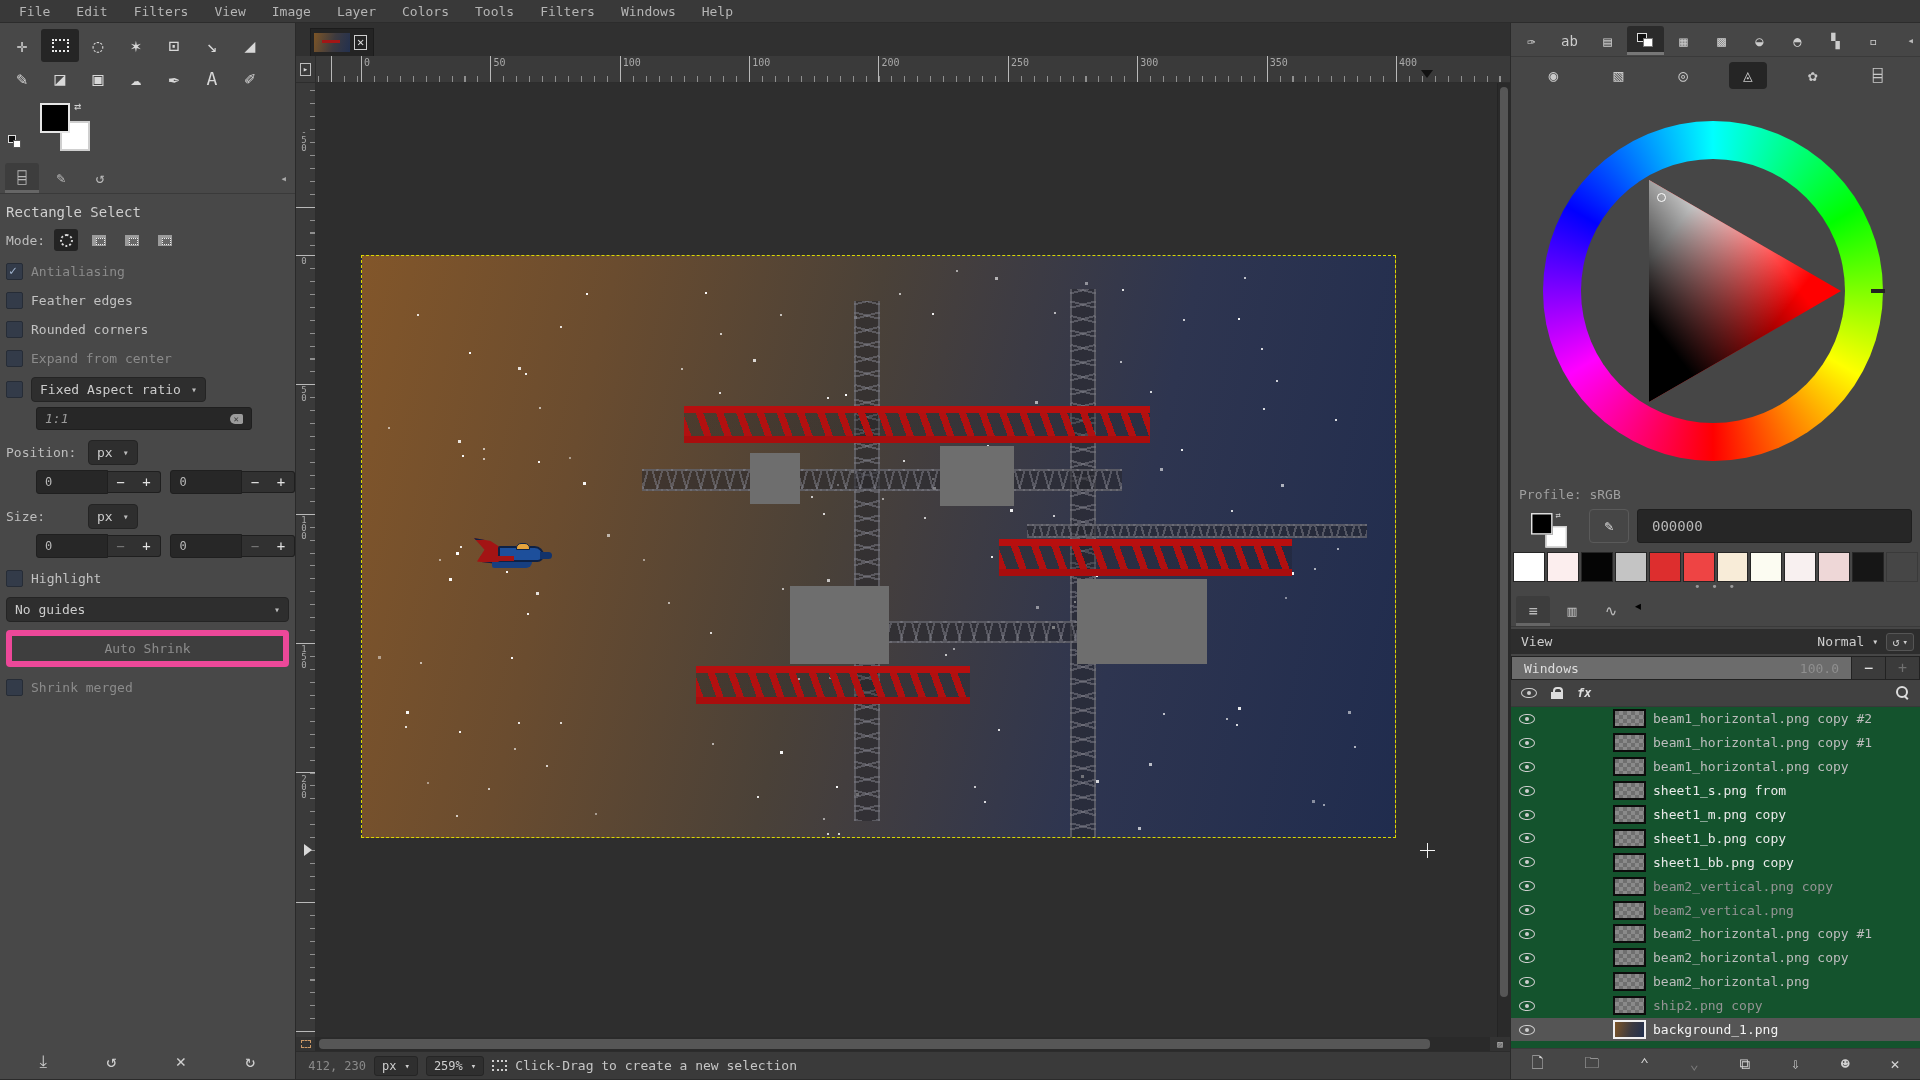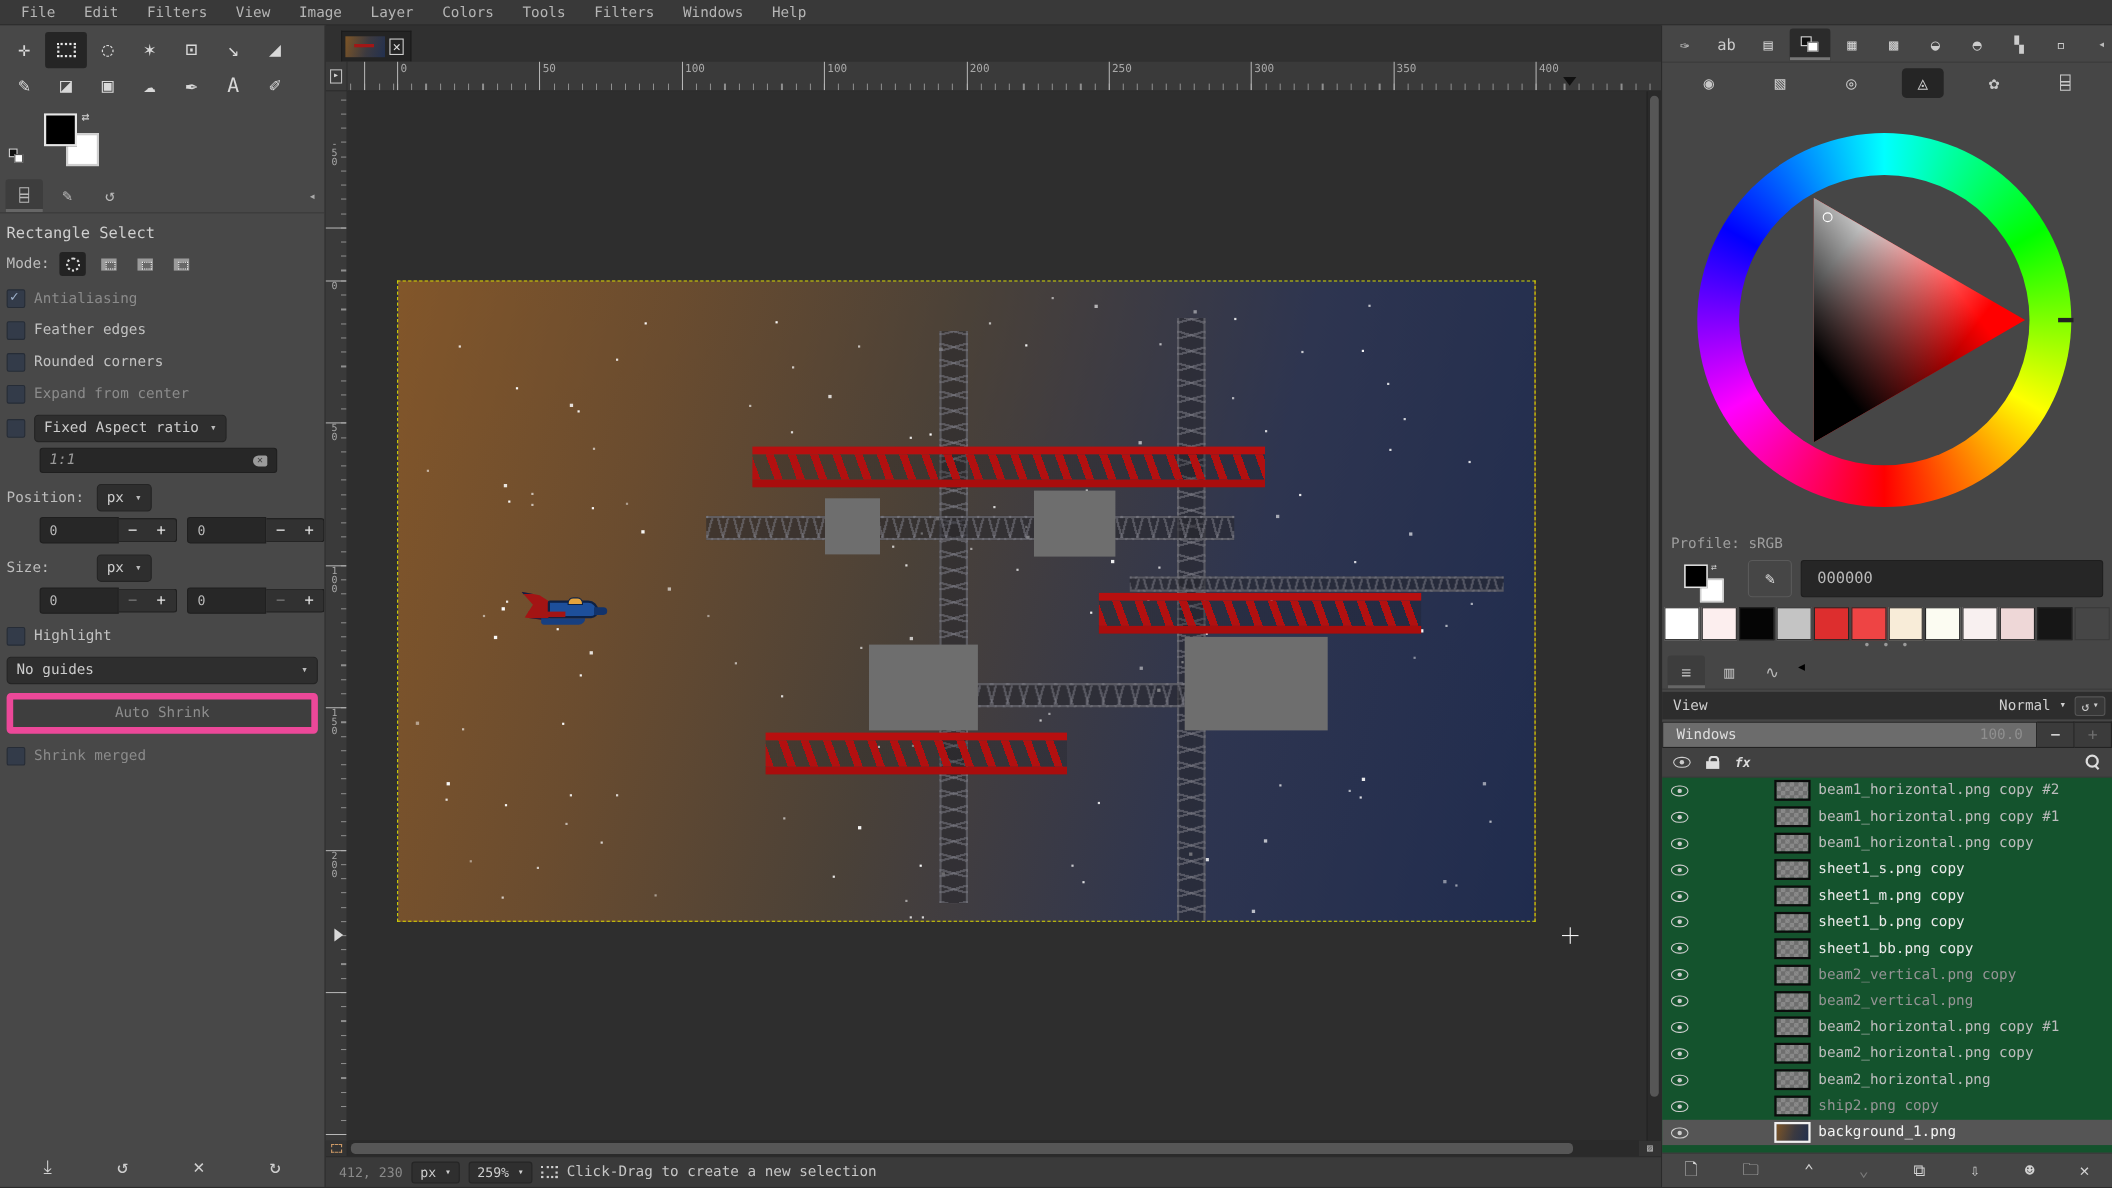--- a/index.html
+++ b/index.html
@@ -779,21 +779,21 @@
         <div class="layer-row">
           <span class="eye"></span>
           <span class="gap"></span>
           <span class="layer-thumb"></span>
           <span class="layer-name tone-normal">beam1_horizontal.png copy</span>
         </div>
         <div class="layer-row">
           <span class="eye"></span>
           <span class="gap"></span>
           <span class="layer-thumb"></span>
-          <span class="layer-name tone-bright">sheet1_s.png copy</span>
+          <span class="layer-name tone-bright">sheet1_s.png from</span>
         </div>
         <div class="layer-row">
           <span class="eye"></span>
           <span class="gap"></span>
           <span class="layer-thumb"></span>
           <span class="layer-name tone-bright">sheet1_m.png copy</span>
         </div>
         <div class="layer-row">
           <span class="eye"></span>
           <span class="gap"></span>

